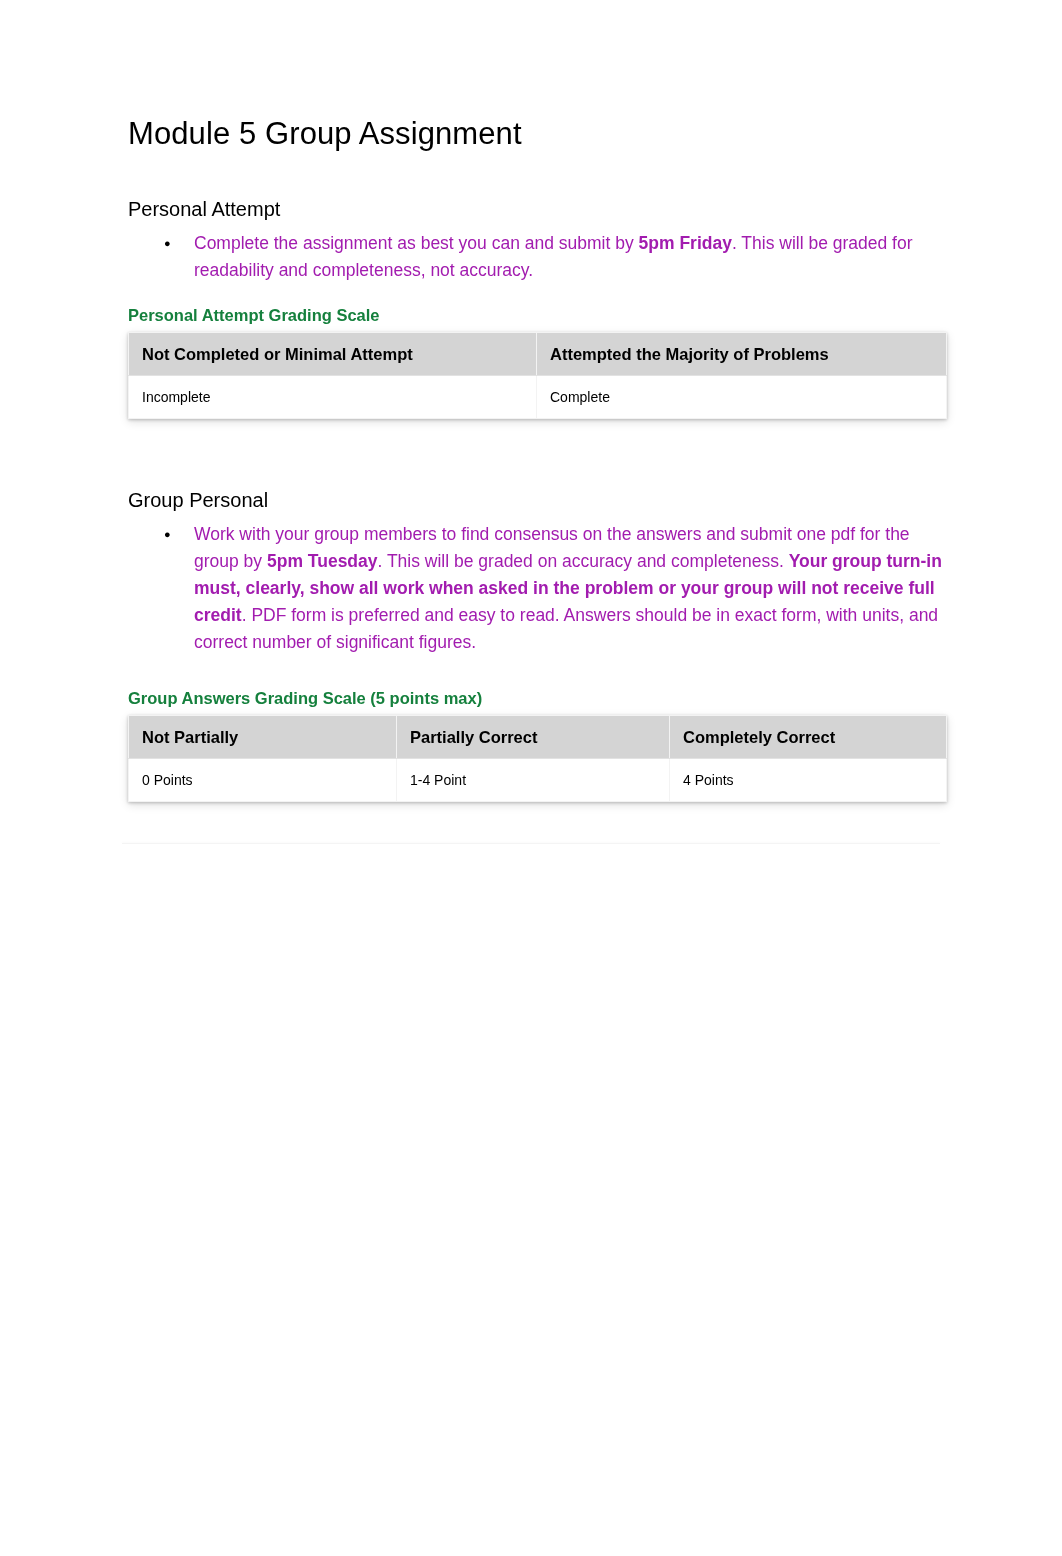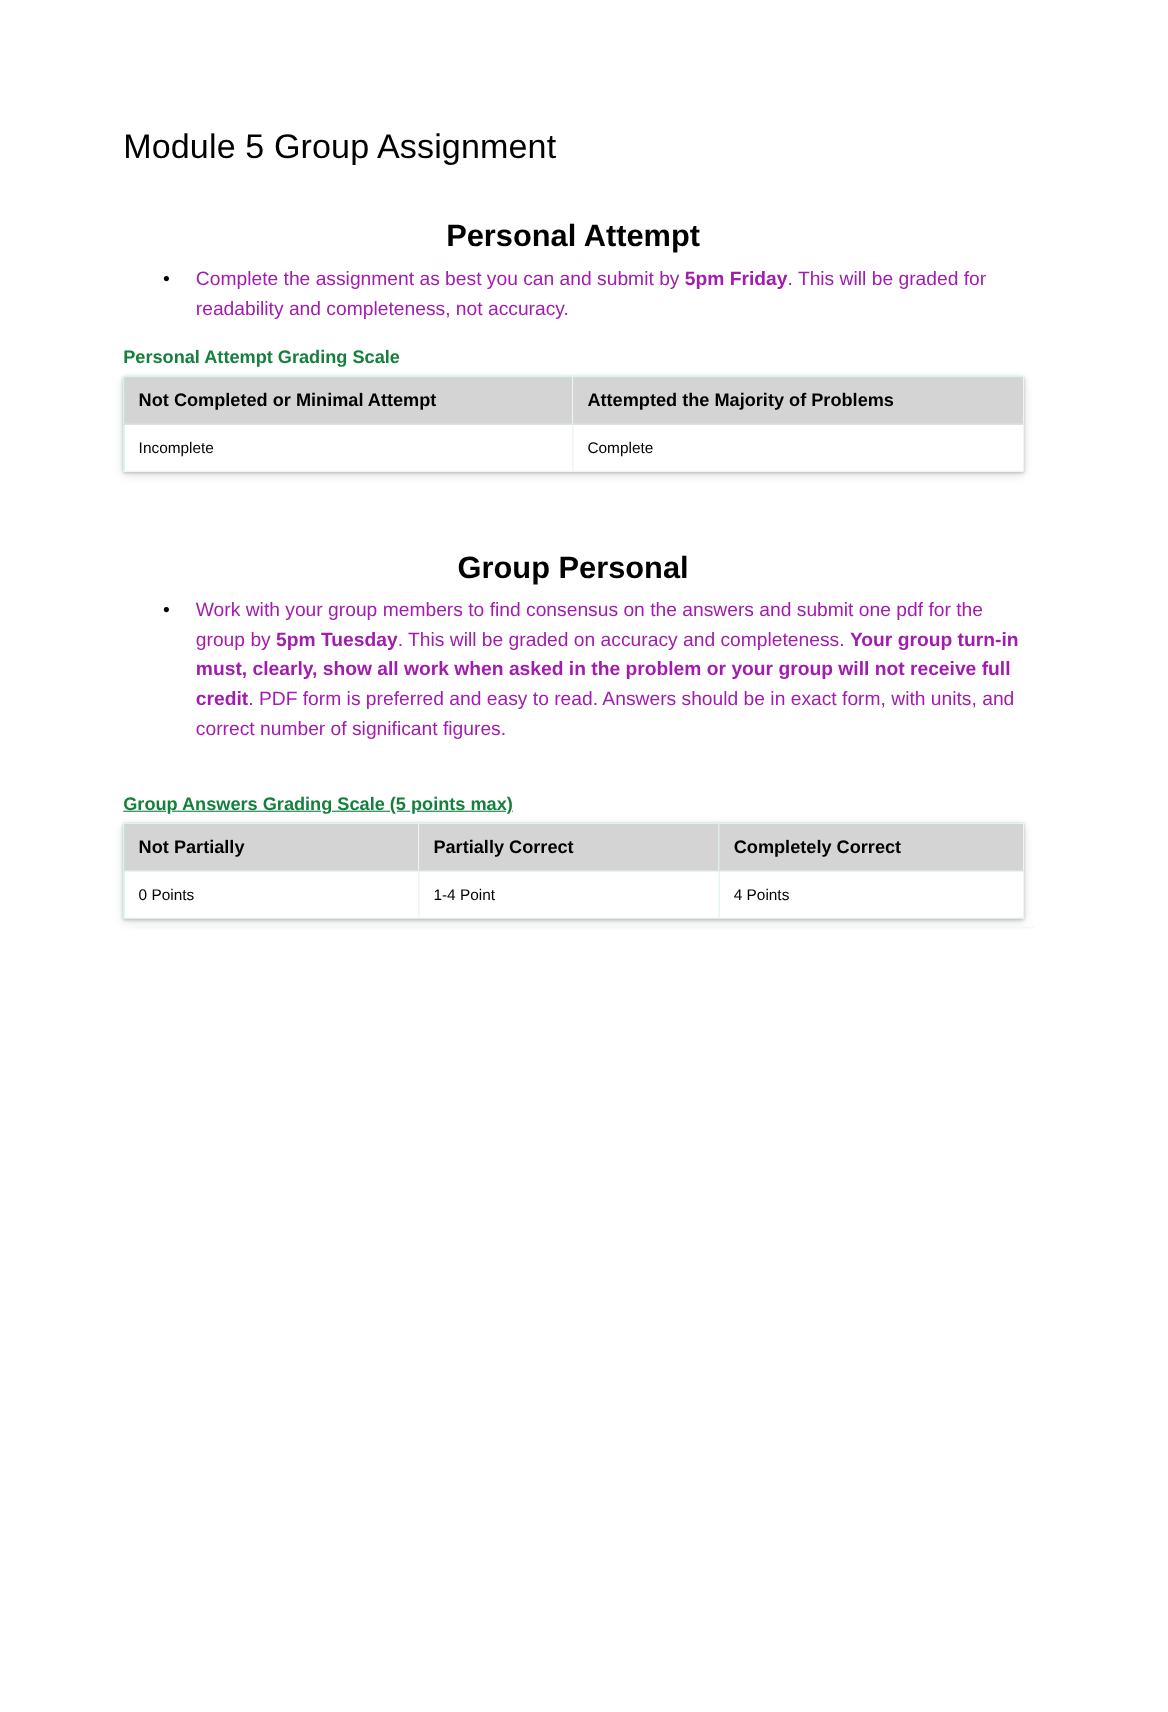--- a/index.html
+++ b/index.html
@@ -18,44 +18,43 @@
 
   .page {
     position: relative;
     width: 1062px;
     height: 1556px;
     padding: 0;
   }
 
   .content {
     position: absolute;
-    left: 112px;
+    left: 128px;
     top: 115px;
     width: 818px;
   }
 
   
   .doc-title {
     font-size: 31px;
     font-weight: 400;
     line-height: 1.2;
     letter-spacing: 0.1px;
     margin: 0 0 0 0;
     padding: 0;
     color: #000;
   }
 
   .section-heading {
-    font-size: 28px;
-    font-weight: 700;
+    font-size: 20px;
+    font-weight: 400;
     line-height: 1.25;
     margin: 0;
     padding: 0;
     color: #000;
-    text-align: center;
   }
 
   .sec-personal { margin-top: 45px; }
   .sec-group    { margin-top: 51px; }
 
   
   ul.bullets {
     list-style: none;
     margin: 8px 0 0 0;
     padding: 0;
@@ -80,29 +79,29 @@
   ul.bullets li b { font-weight: 700; }
 
   
   .table-label {
     font-size: 16.5px;
     font-weight: 700;
     line-height: 22px;
     margin: 20px 0 6px 0;
     color: #15803d;
   }
-  .table-label.second { margin-top: 44px; text-decoration: underline; }
+  .table-label.second { margin-top: 31px; }
 
   
   .grading-table {
     border-collapse: collapse;
     width: 818px;
     table-layout: fixed;
     box-shadow: 0 1px 3px rgba(0,0,0,0.22), 0 3px 9px rgba(0,0,0,0.12);
-    background: #5eead4;
+    background: #84cc16;
   }
   .grading-table td,
   .grading-table th {
     padding: 10px 13px;
     vertical-align: middle;
     text-align: left;
     border: 1px solid #f3f3f3;
   }
   .grading-table thead th {
     background: #d4d4d4;

